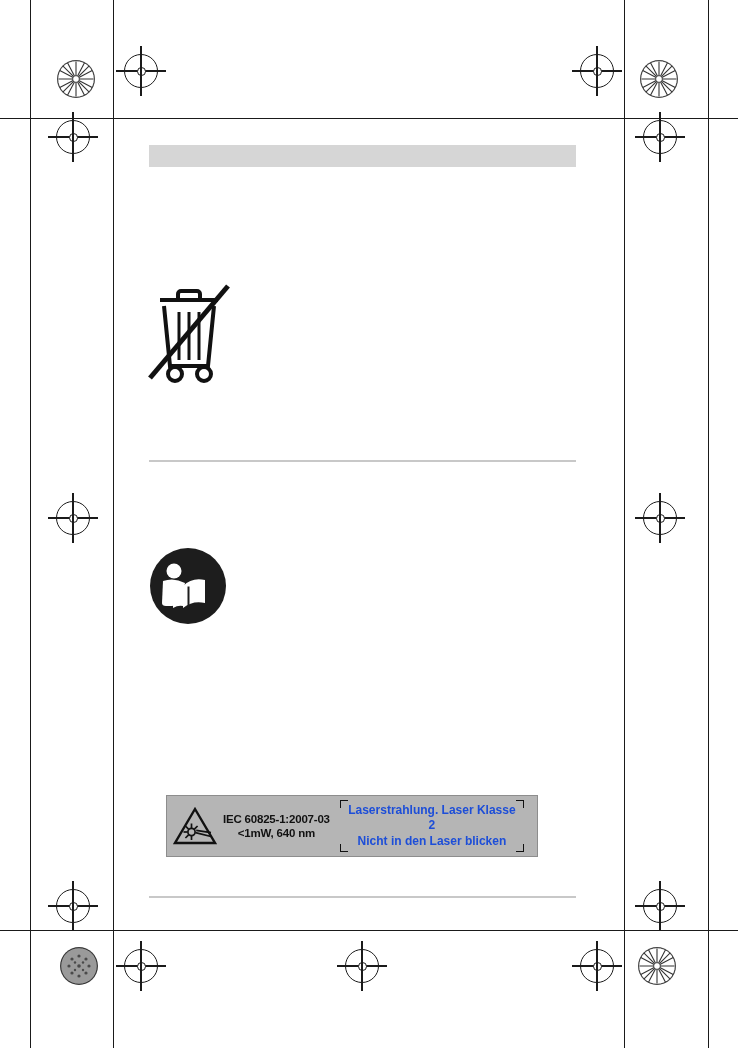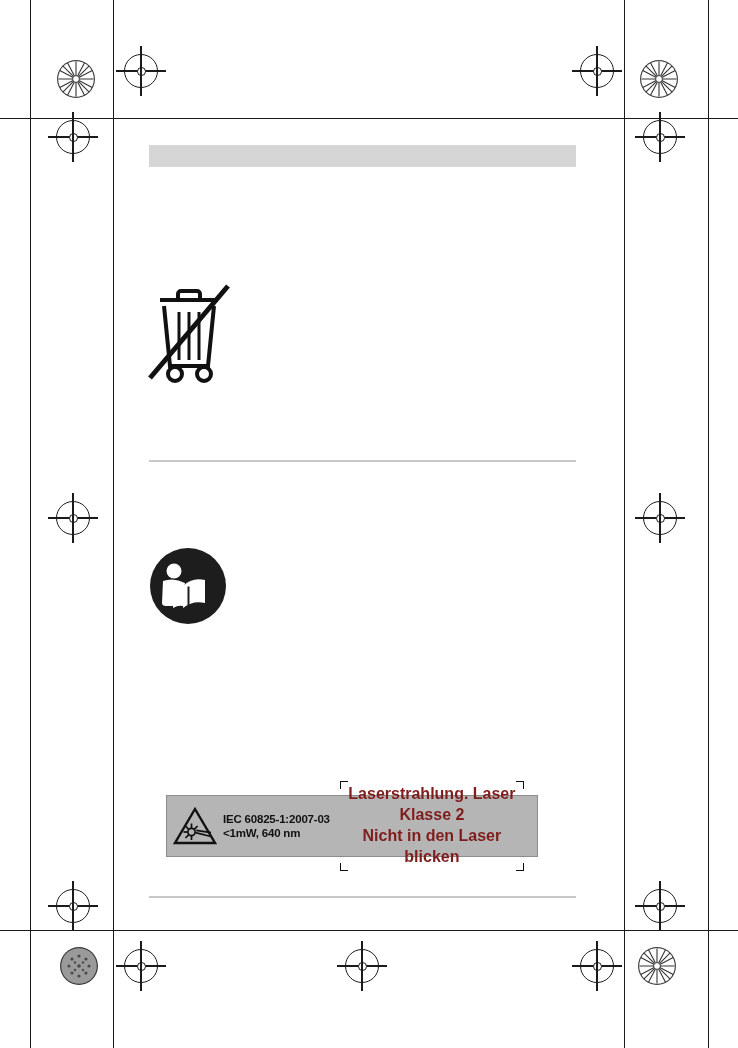--- a/index.html
+++ b/index.html
@@ -88,26 +88,26 @@
   .laser-inner {
     position: absolute; left: 7px; top: 6px; right: 14px; bottom: 6px;
     display: flex; align-items: center;
   }
   .laser-tri { width: 44px; height: 40px; flex: 0 0 auto; margin-right: 6px; }
   .laser-std {
     font-size: 11.5px; font-weight: bold; color: #111;
     line-height: 1.25; letter-spacing: -0.2px;
     flex: 0 0 auto; text-align: left;
   }
-  .laser-std .l2 { display: block; }
+  .laser-std .l2 { display: block; text-align: center; }
   .laser-txt {
     position: relative;
     margin-left: 10px;
     padding: 3px 8px 3px 8px;
-    font-size: 16px; font-weight: bold; color: #7f1d1d;
+    font-size: 12px; font-weight: bold; color: #1d4ed8;
     line-height: 1.3; text-align: center;
     flex: 1 1 auto;
   }
   .laser-txt .c { position: absolute; width: 8px; height: 8px; }
   .laser-txt .c.tl { left: 0; top: 0; border-left: 1.4px solid #111; border-top: 1.4px solid #111; }
   .laser-txt .c.tr { right: 0; top: 0; border-right: 1.4px solid #111; border-top: 1.4px solid #111; }
   .laser-txt .c.bl { left: 0; bottom: 0; border-left: 1.4px solid #111; border-bottom: 1.4px solid #111; }
   .laser-txt .c.br { right: 0; bottom: 0; border-right: 1.4px solid #111; border-bottom: 1.4px solid #111; }
 
   .sr-only {

